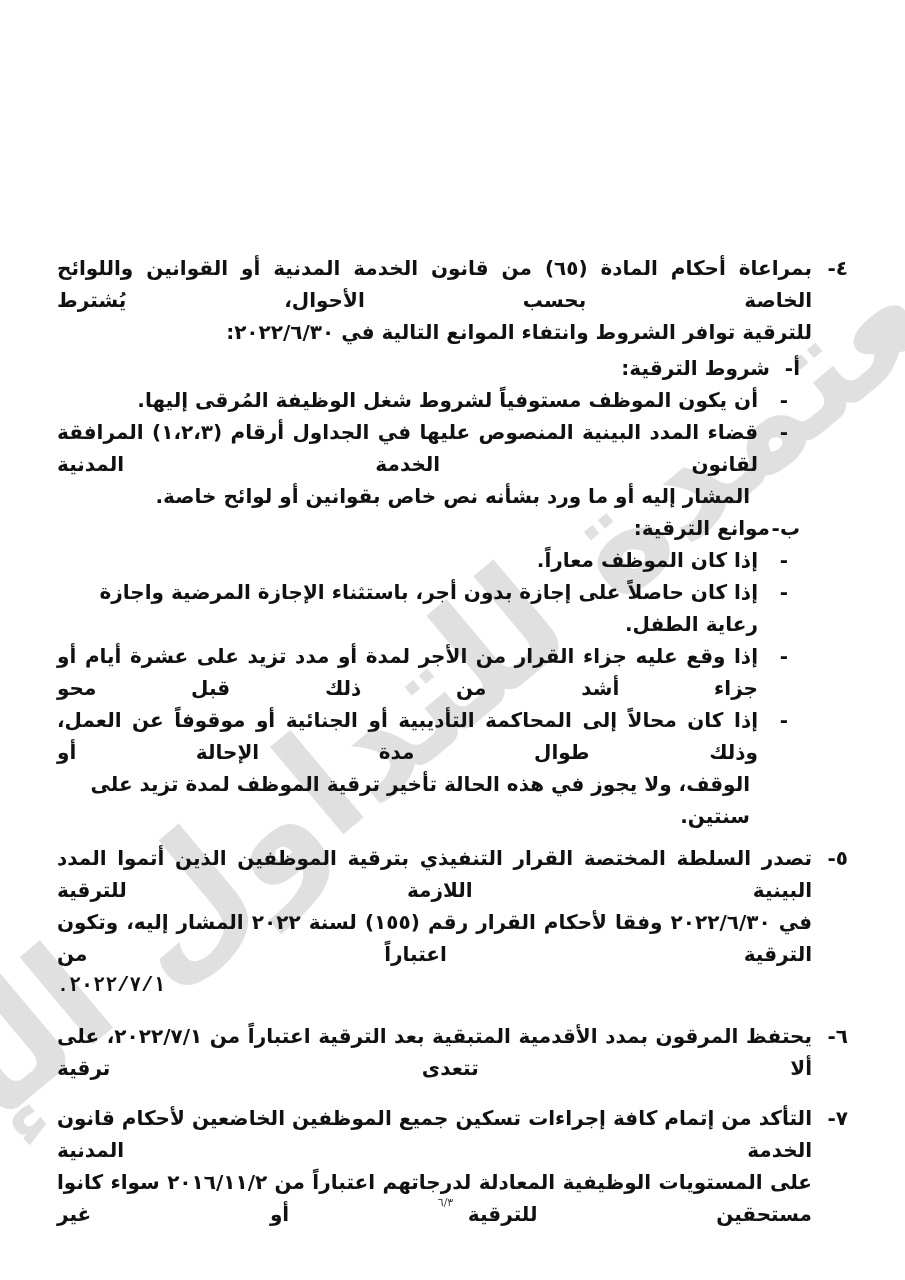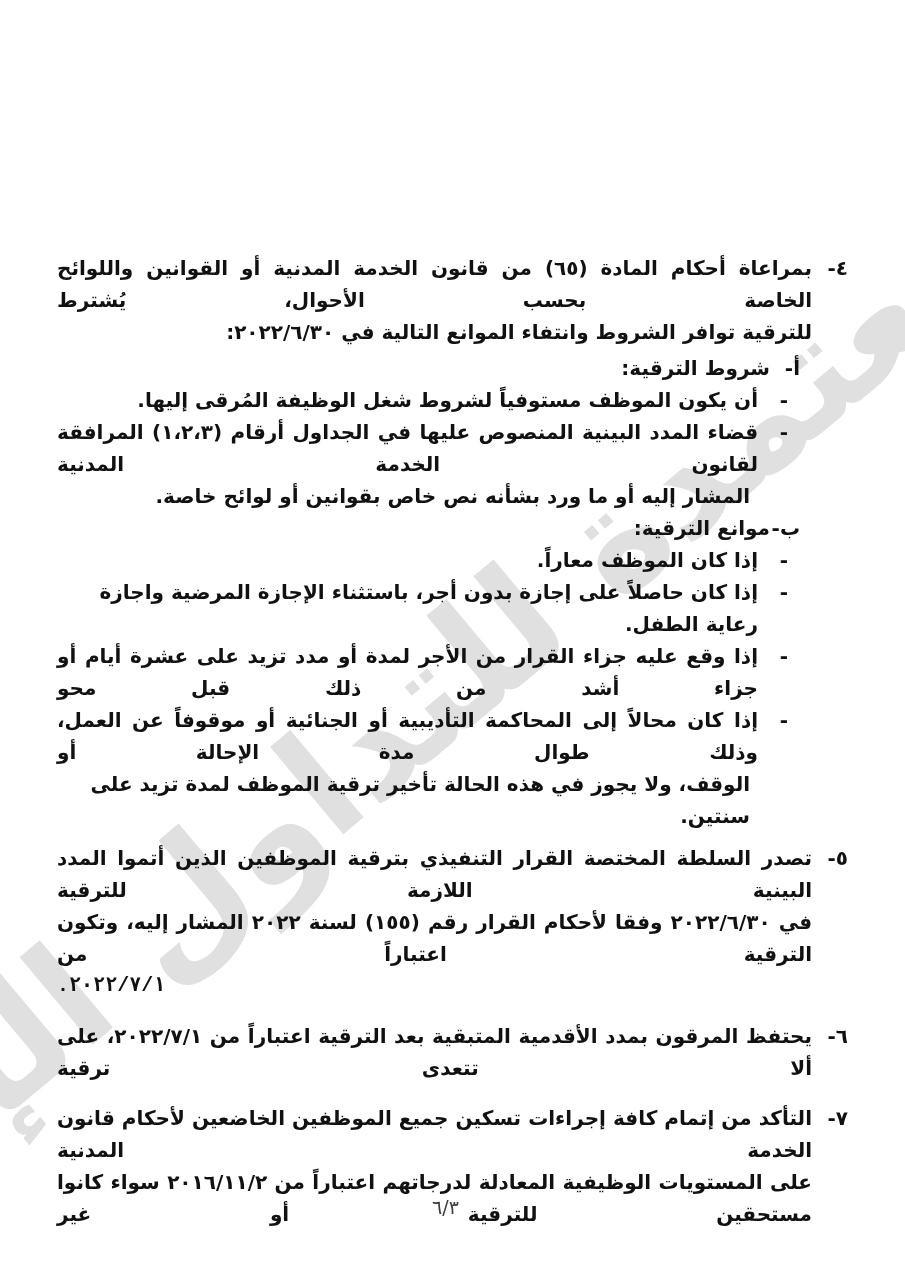--- a/index.html
+++ b/index.html
@@ -52,21 +52,21 @@
   .ind-dashwrap{margin-right:98px;}  
   .ind-note{margin-right:90px;}   
   
   .gap-xs{margin-top:4px;}
   .gap-s{margin-top:10px;}
   .gap-l{margin-top:18px;}
   .footer{
     position:absolute;
     top:1196px;left:0;right:14px;
     text-align:center;
-    font-size:19px;
+    font-size:11px;
     color:#3d3d3d;
     z-index:1;
     font-family:"DejaVu Sans",sans-serif;
   }
 </style>
 </head>
 <body>
 
 <div class="page">
 

